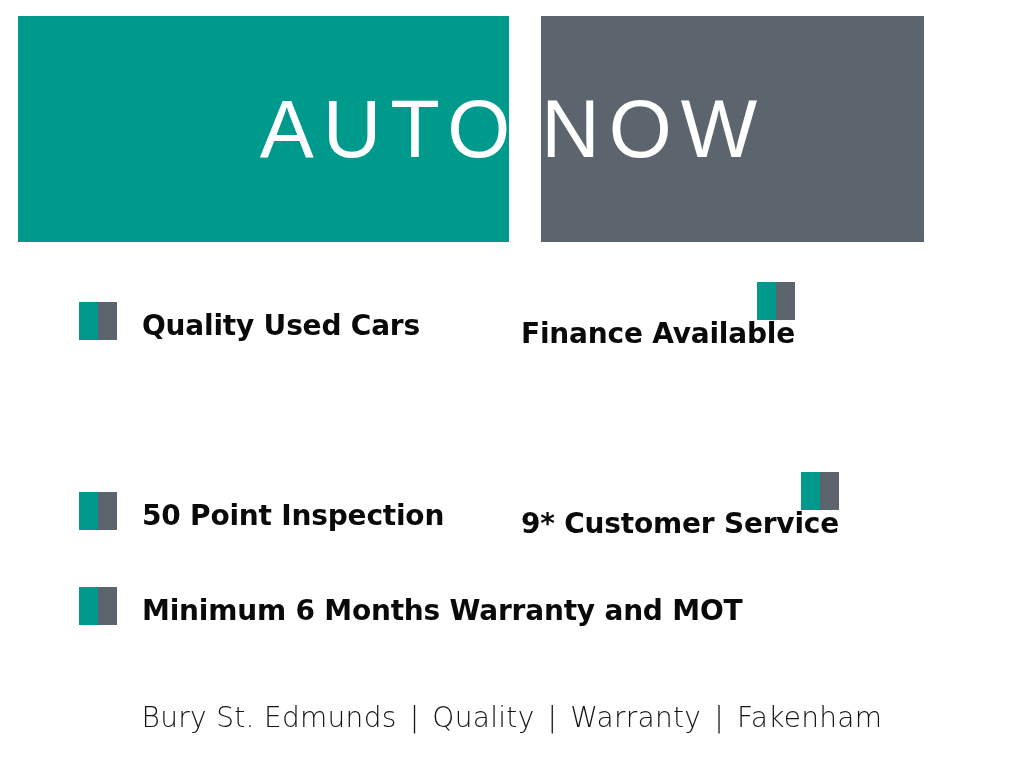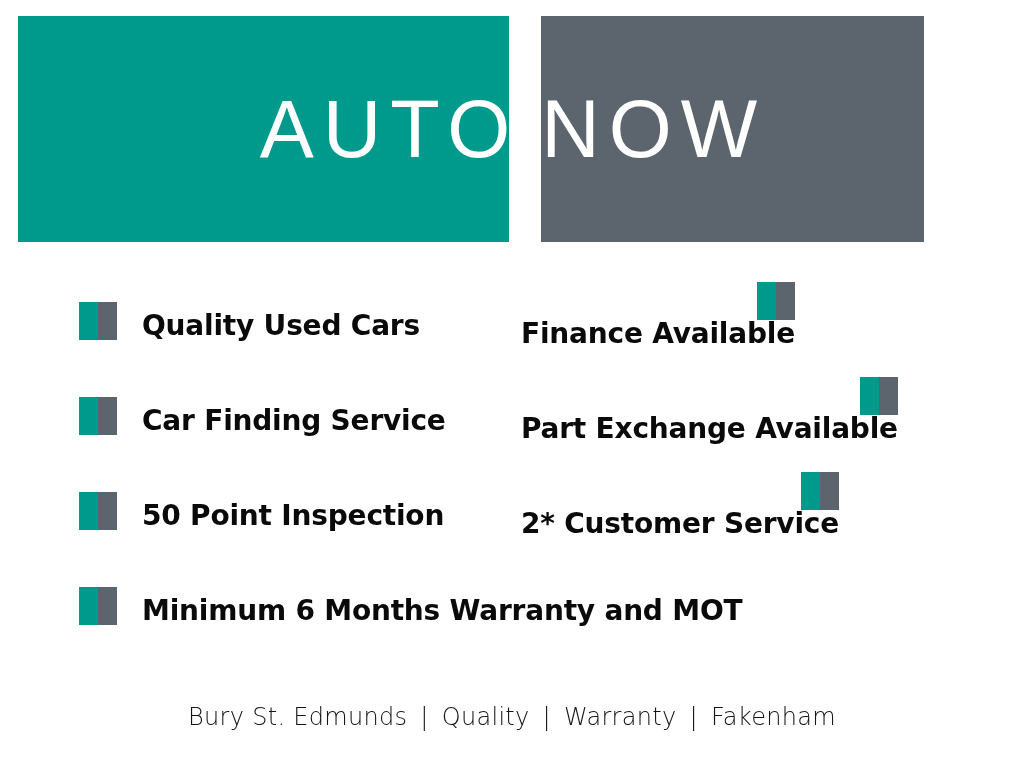--- a/index.html
+++ b/index.html
@@ -130,21 +130,21 @@
     left: 0;
     top: 694px;
     width: 1024px;
     height: 46px;
     display: flex;
     align-items: center;
     justify-content: center;
   }
   .footer-text {
     font-family: "DejaVu Sans", "Liberation Sans", sans-serif;
-    font-size: 24px;
+    font-size: 28px;
     font-weight: 300;
     color: #151515;
     white-space: nowrap;
     letter-spacing: 0.3px;
   }
   .footer-sep {
     display: inline-block;
     padding: 0 13px;
   }
 </style>
@@ -175,51 +175,35 @@
       </div>
       <div class="feature col-right">
         <span class="bullet">
           <span class="half-teal"></span>
             <span class="half-gray"></span>
         </span>
         <span class="feature-label">Finance Available</span>
       </div>
     </div>
 
-    <div class="feature-row r1">
-      <div class="feature col-left">
-        <span class="bullet">
-          <span class="half-teal"></span>
-            <span class="half-gray"></span>
-        </span>
-        <span class="feature-label">Car Finding Service</span>
-      </div>
-      <div class="feature col-right">
-        <span class="bullet">
-          <span class="half-teal"></span>
-            <span class="half-gray"></span>
-        </span>
-        <span class="feature-label">Part Exchange Available</span>
-      </div>
-    </div>
 
     <div class="feature-row r2">
       <div class="feature col-left">
         <span class="bullet">
           <span class="half-teal"></span>
             <span class="half-gray"></span>
         </span>
         <span class="feature-label">50 Point Inspection</span>
       </div>
       <div class="feature col-right">
         <span class="bullet">
           <span class="half-teal"></span>
             <span class="half-gray"></span>
         </span>
-        <span class="feature-label">2* Customer Service</span>
+        <span class="feature-label">9* Customer Service</span>
       </div>
     </div>
 
     <div class="feature-row r3">
       <div class="feature full">
         <span class="bullet">
           <span class="half-teal"></span>
             <span class="half-gray"></span>
         </span>
         <span class="feature-label">Minimum 6 Months Warranty and MOT</span>

